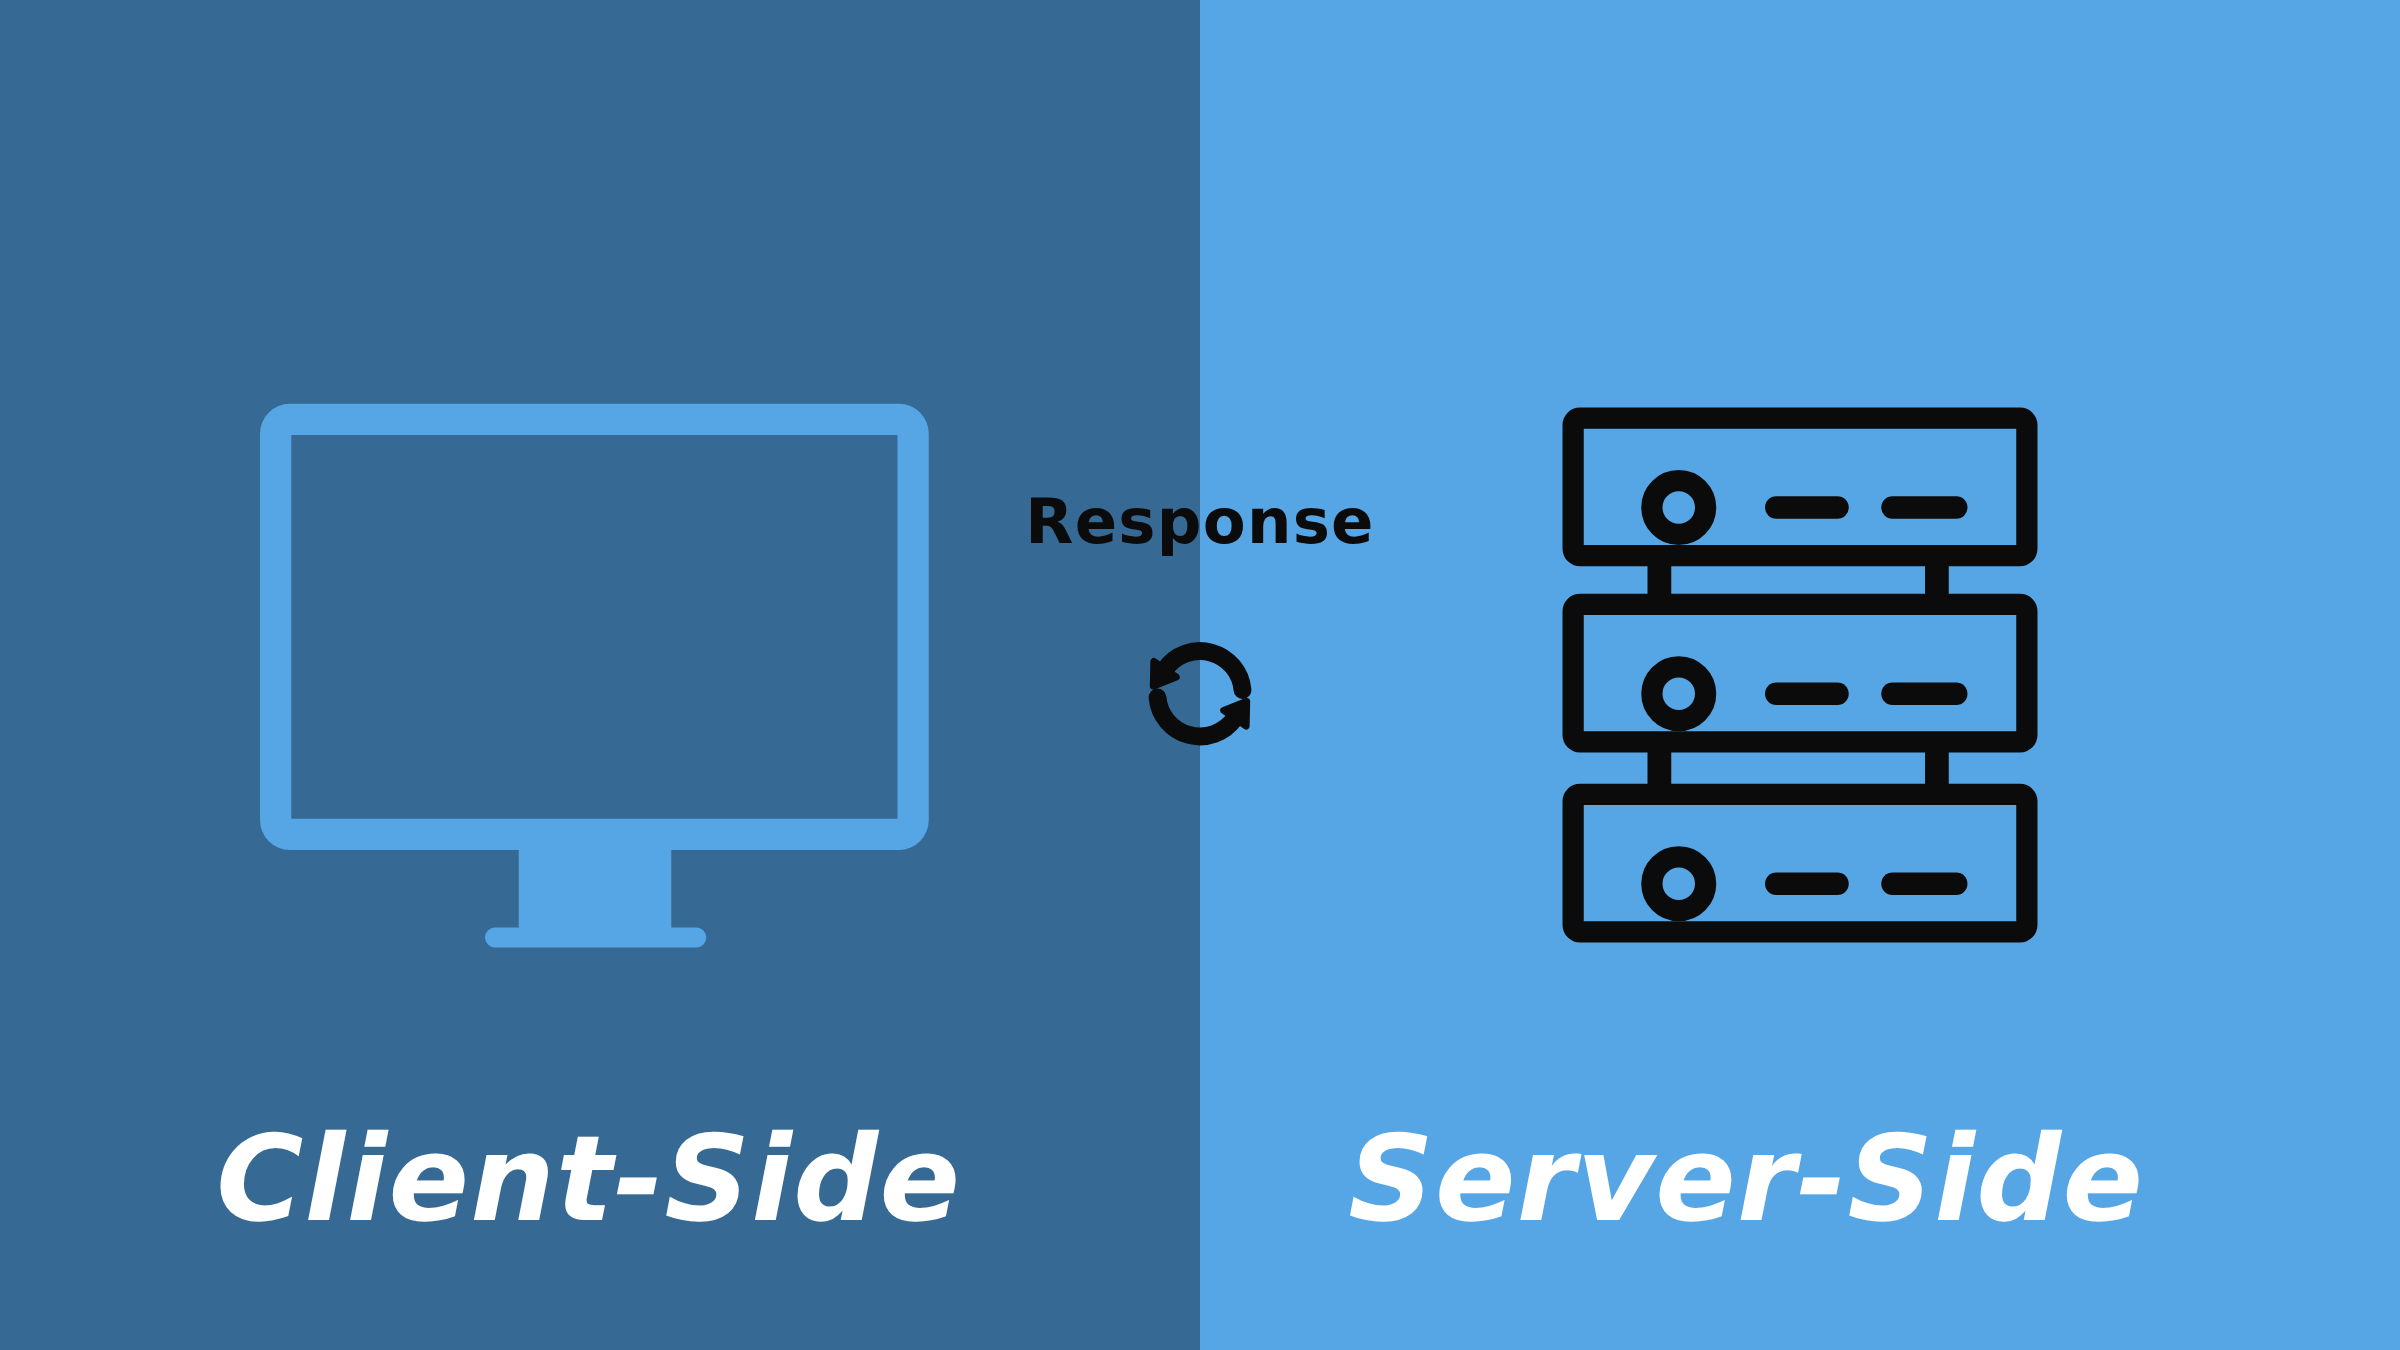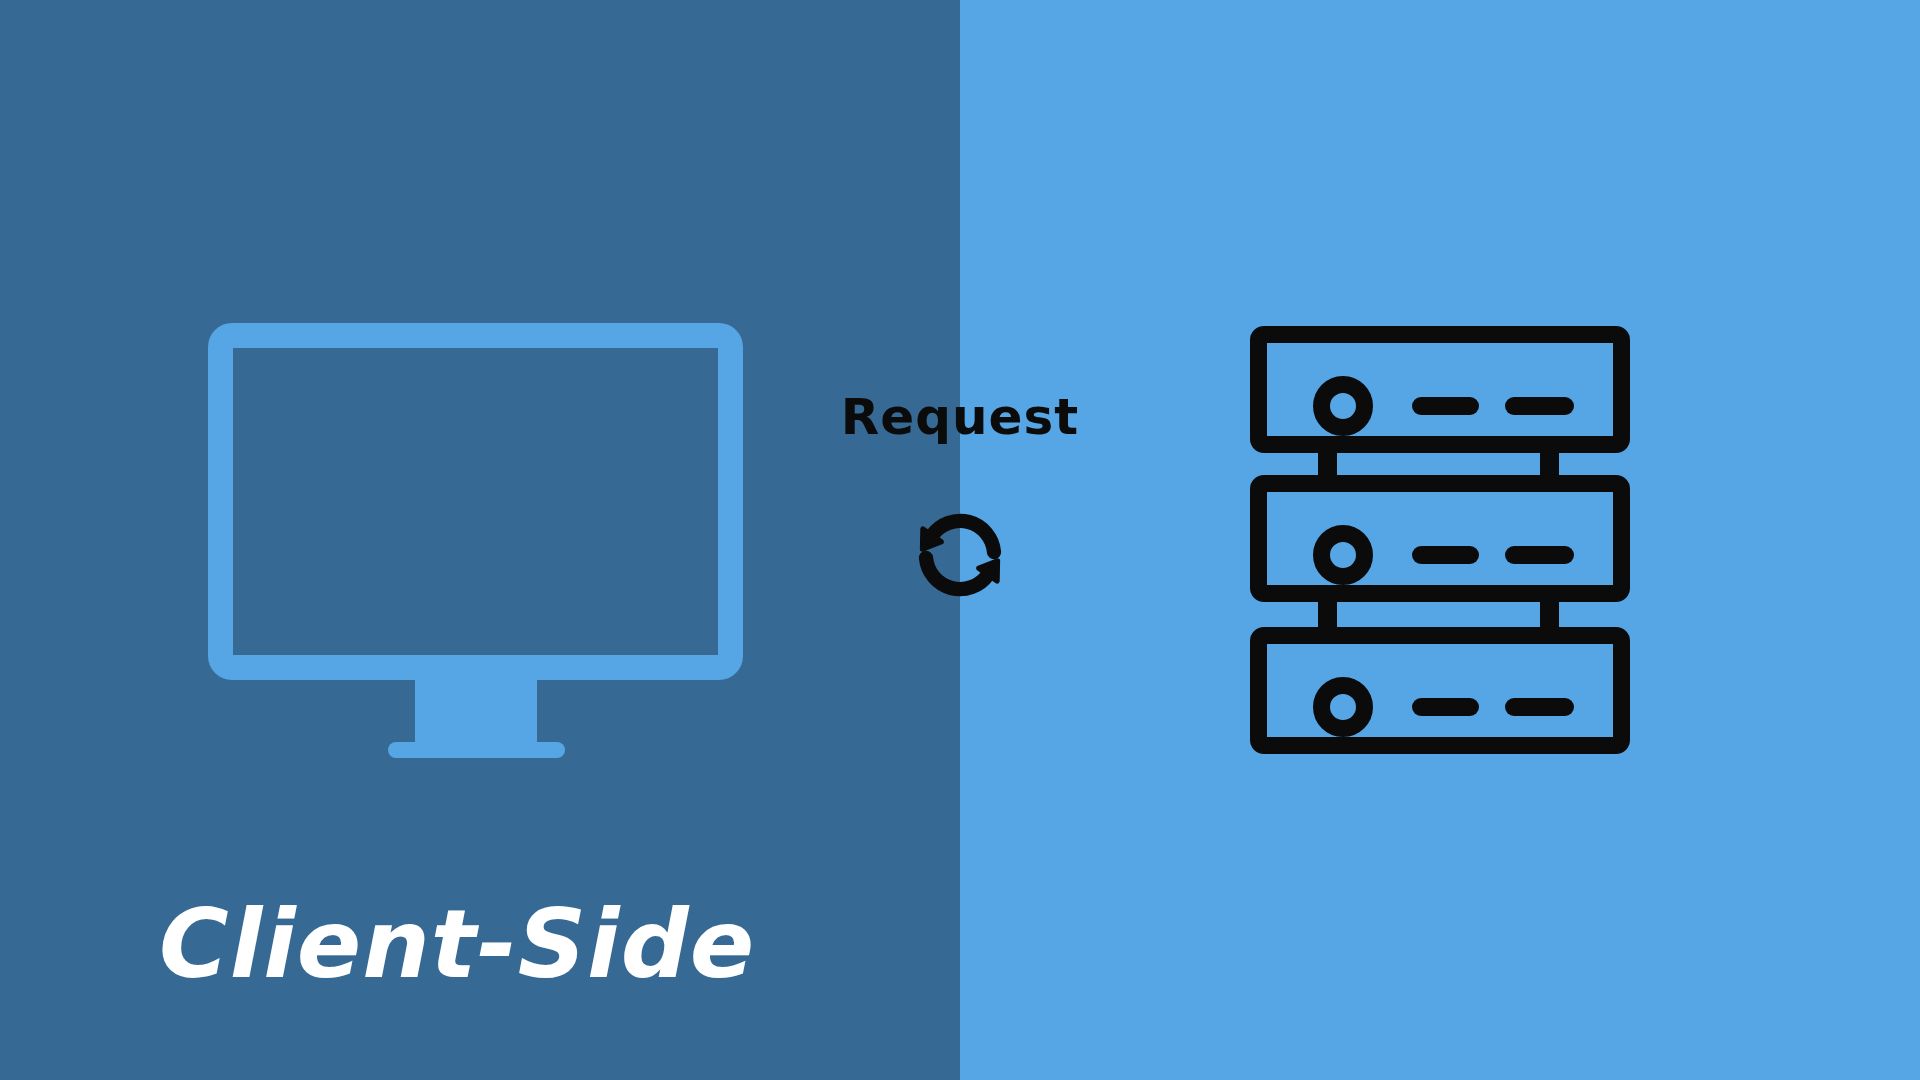--- a/index.html
+++ b/index.html
@@ -41,21 +41,21 @@
   
   .mid-label{position:absolute;left:0;width:1920px;text-align:center;
     font-size:50px;font-weight:bold;color:var(--ink);line-height:1.1;letter-spacing:1px;}
   .mid-label.request{top:390px;}
   .mid-label.response{top:661px;}
   .sync-icon{position:absolute;left:905px;top:500px;width:110px;height:110px;color:var(--ink);}
 
   
   .panel-title{position:absolute;top:892px;text-align:center;color:var(--title-color);
     font-size:95px;font-weight:bold;font-style:italic;line-height:1.1;letter-spacing:1px;}
-  .panel-title.client{left:0;width:890px;padding-left:12px;}
+  .panel-title.client{left:14px;width:890px;padding-left:12px;}
   .panel-title.server-t{left:960px;width:874px;}
 </style>
 </head>
 <body>
 
 <div class="stage">
 
   <div class="half left"></div>
   <div class="half right"></div>
 
@@ -80,25 +80,26 @@
       <div class="server-dash d1"></div>
       <div class="server-dash d2"></div>
     </div>
     <div class="server-unit u3">
       <div class="server-ring"></div>
       <div class="server-dash d1"></div>
       <div class="server-dash d2"></div>
     </div>
   </div>
 
-  <div class="mid-label request">Request</div>
+  <div class="mid-label request">Response</div>
 
   <svg class="sync-icon" viewBox="0 0 100 100" fill="none" stroke="currentColor" xmlns="http://www.w3.org/2000/svg">
     <path d="M 24.6 32.2 A 31 31 0 0 1 80.9 47.3" stroke-width="13" stroke-linecap="round"></path>
     <polygon points="16.0,44.5 32.8,37.9 16.4,26.5" fill="currentColor" stroke-width="5" stroke-linejoin="round"></polygon>
     <path d="M 75.4 67.8 A 31 31 0 0 1 19.1 52.7" stroke-width="13" stroke-linecap="round"></path>
     <polygon points="84.0,55.5 67.2,62.1 83.6,73.5" fill="currentColor" stroke-width="5" stroke-linejoin="round"></polygon>
   </svg>
 
 
   <div class="panel-title client">Client-Side</div>
+  <div class="panel-title server-t">Server-Side</div>
 
 </div>
 
 </body></html>

